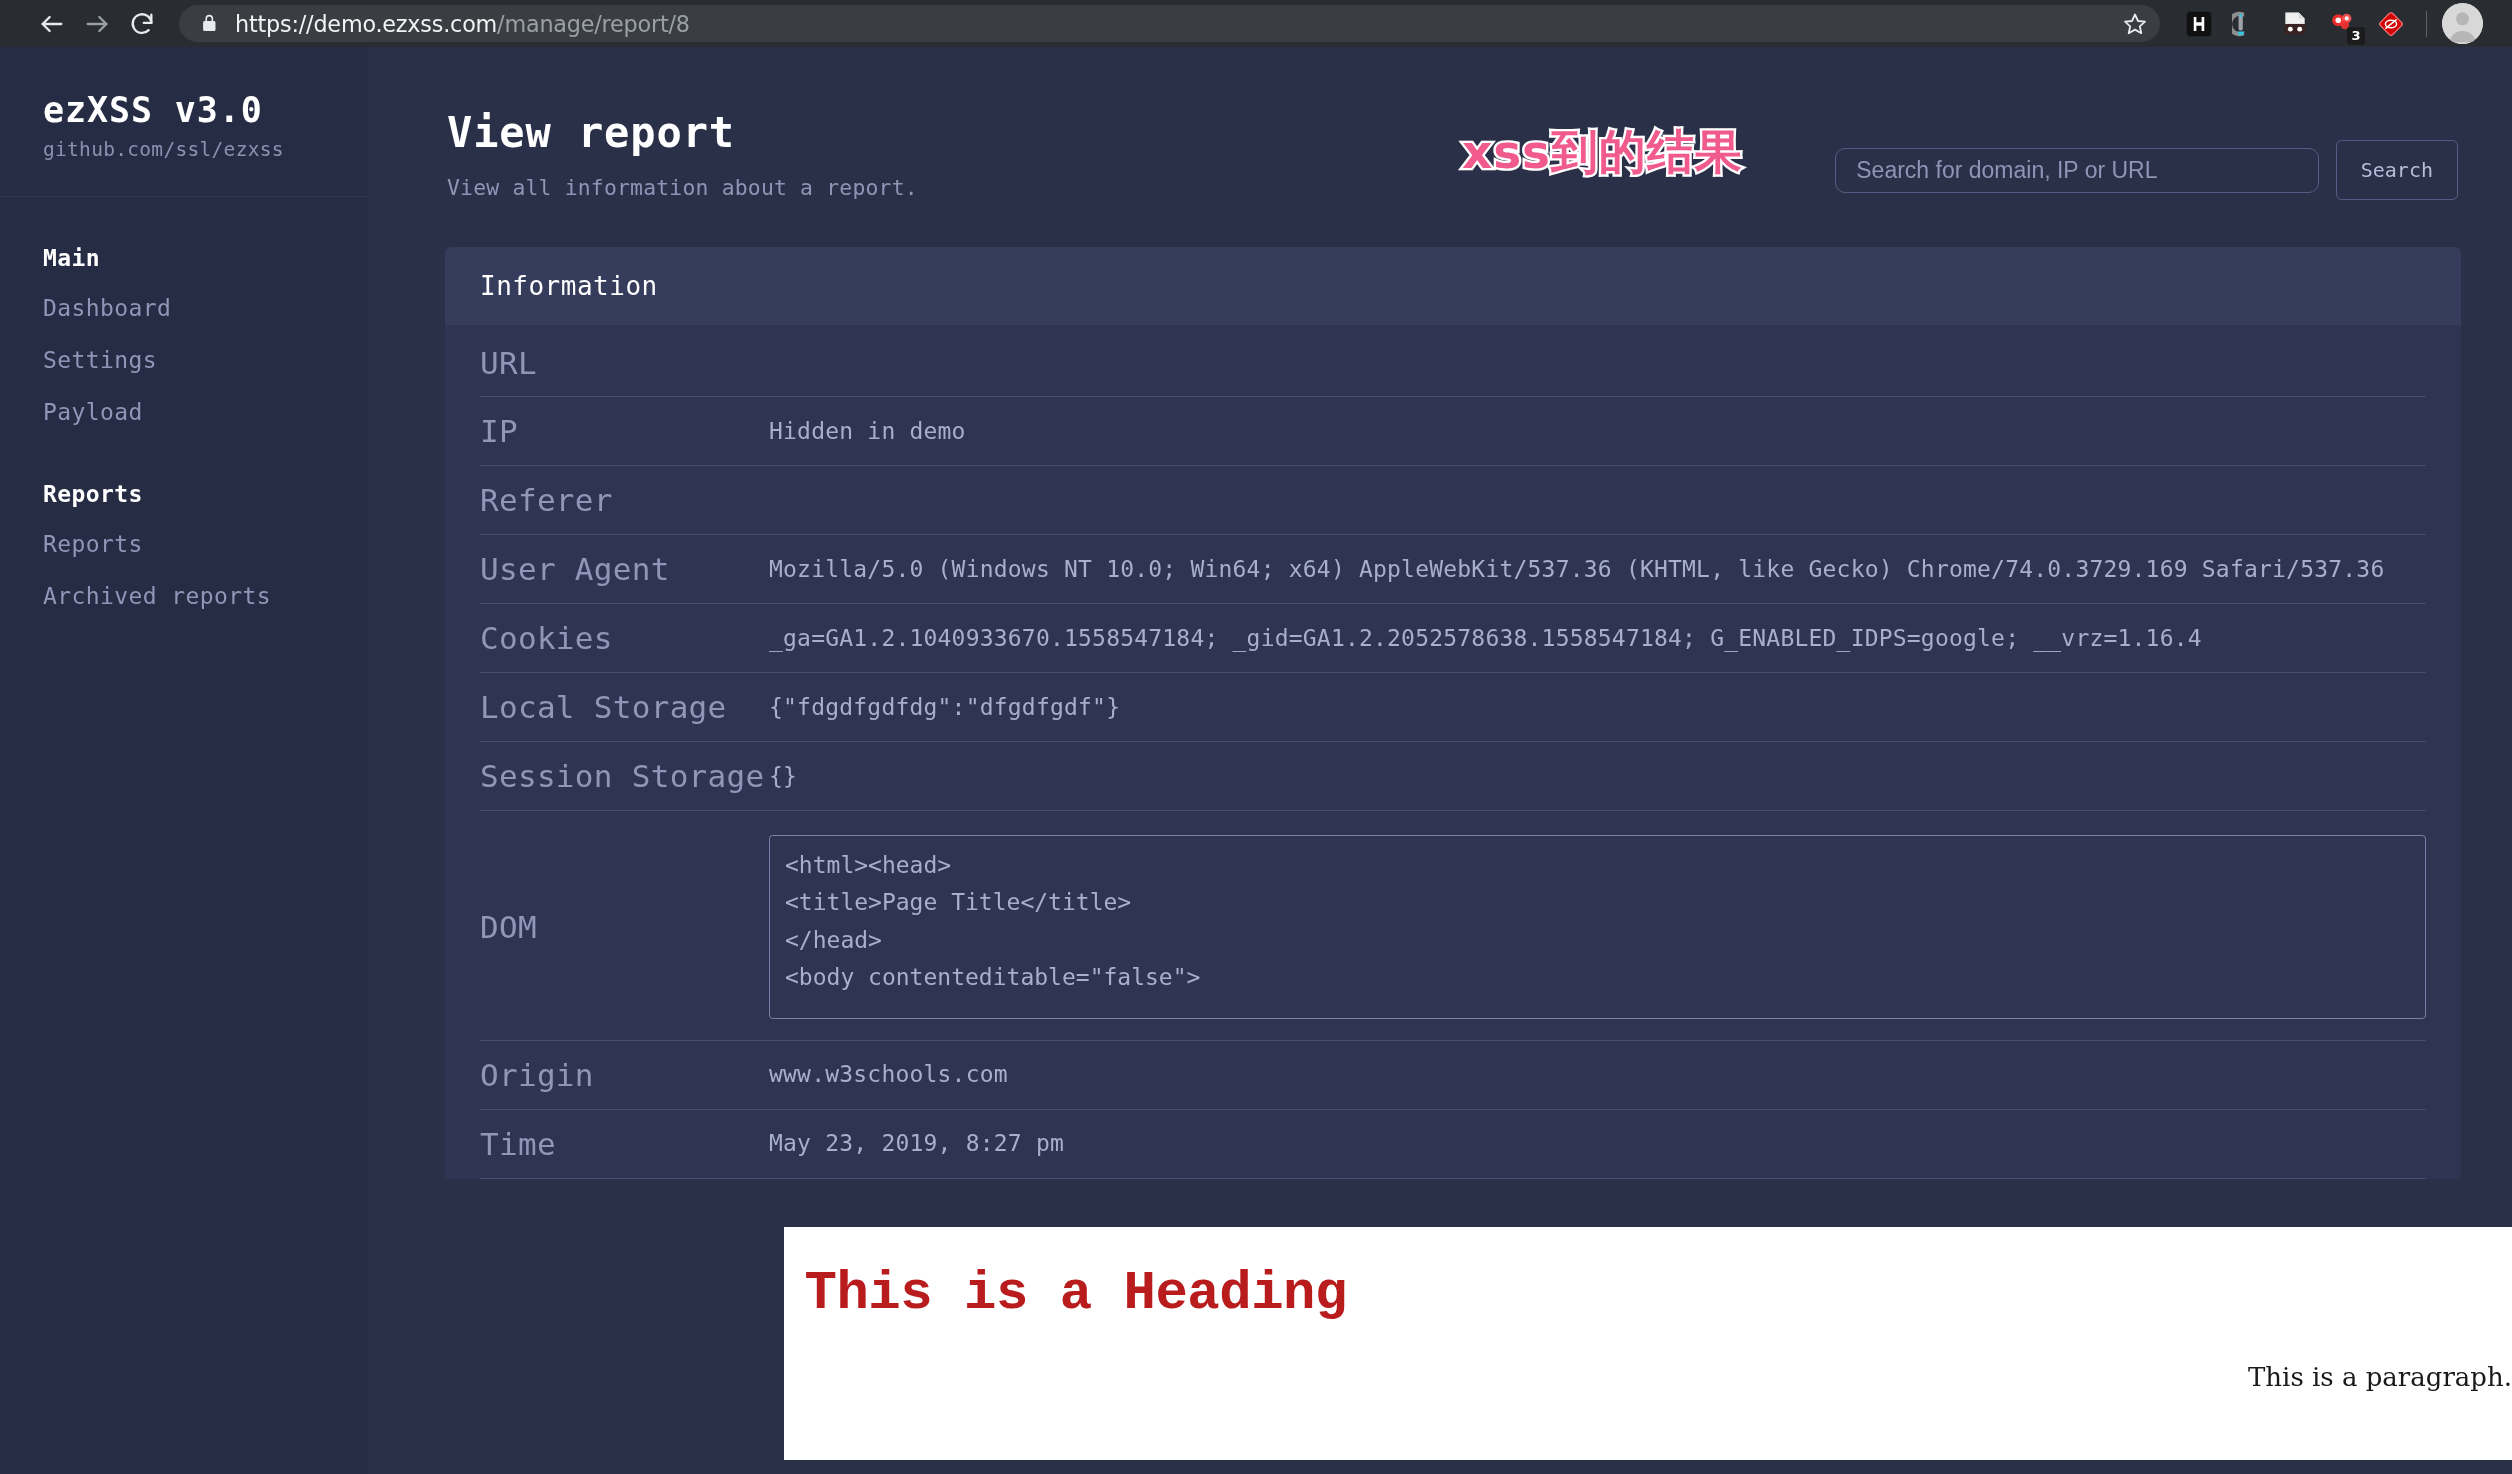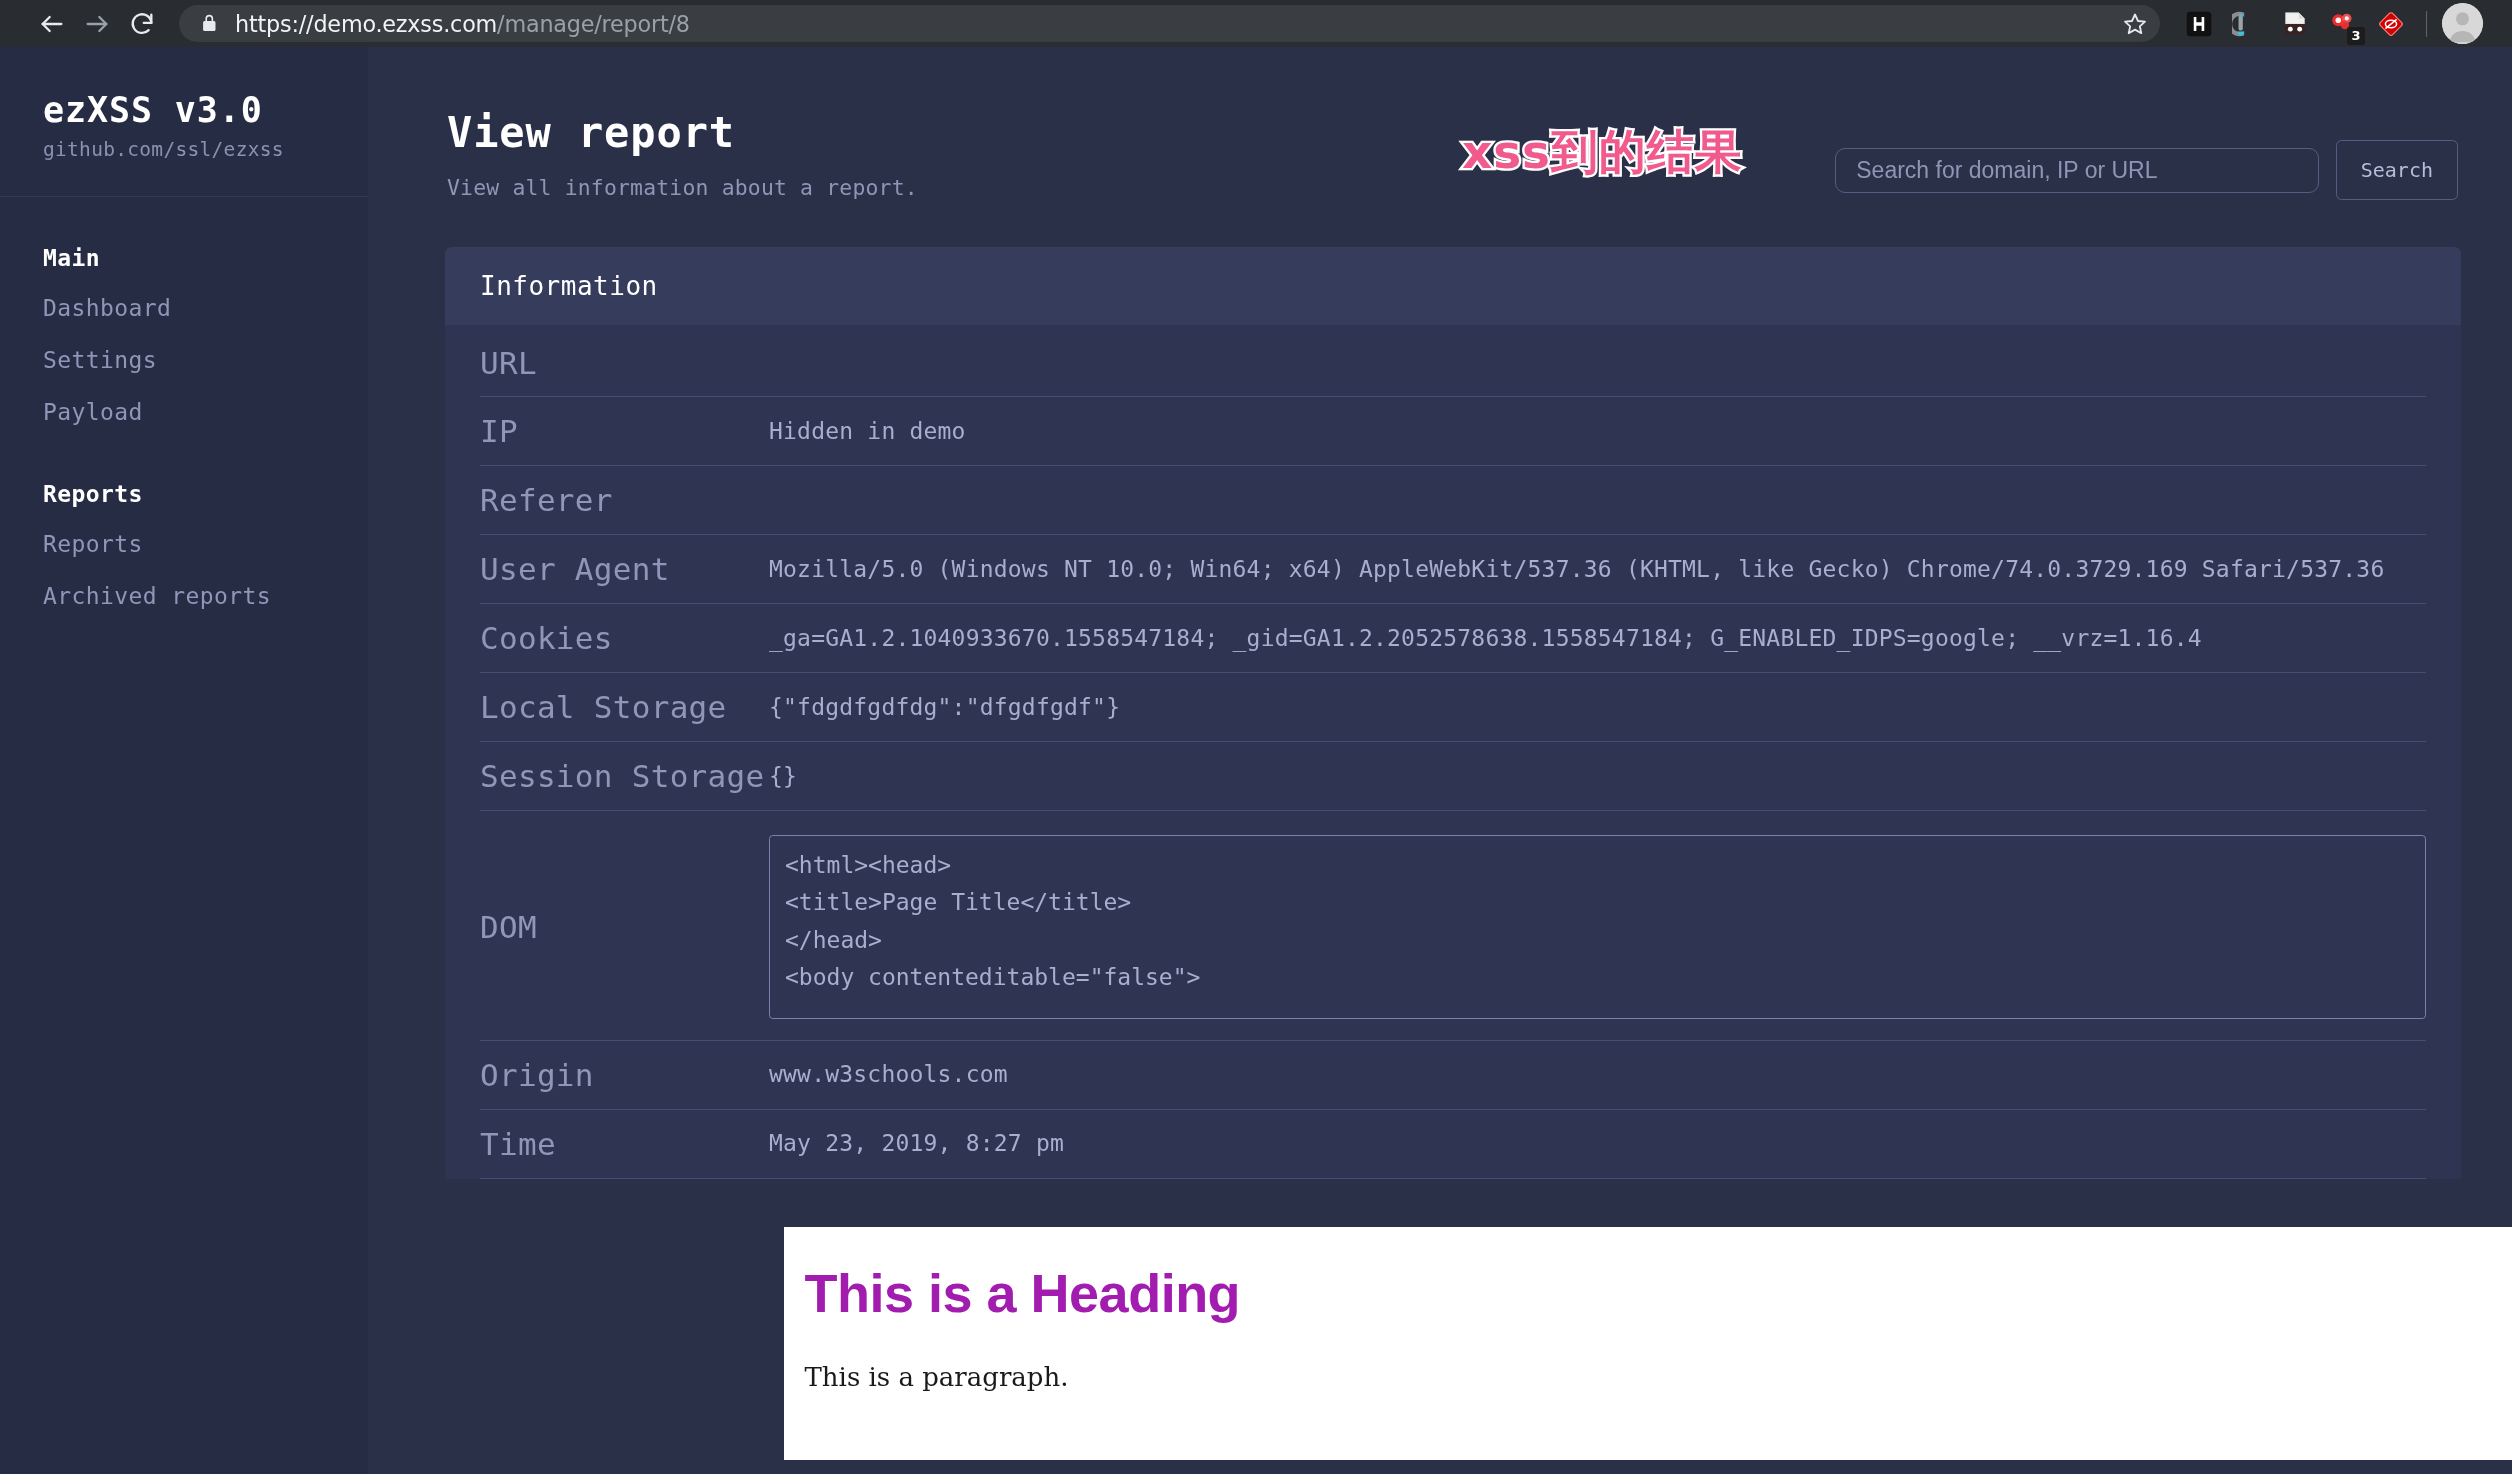--- a/index.html
+++ b/index.html
@@ -290,32 +290,33 @@
   }
   .shot {
     background: #ffffff;
     width: 2512px;
     max-width: none;
     margin-left: 416px;
     padding: 37px 0 0 20.5px;
     min-height: 233px;
   }
   .shot h1 {
-    font-family: Liberation Sans, sans-serif;
+    font-family: Liberation Mono, monospace;
     font-size: 54px;
-    color: #a21caf;
+    color: #b91c1c;
     font-weight: bold;
     letter-spacing: -0.5px;
     line-height: 1.1;
   }
   .shot p {
     font-family: "DejaVu Serif", "Liberation Serif", serif;
     font-size: 26px;
     color: #1a1a1a;
     margin-top: 39px;
+    text-align: right;
   }
 </style>
 </head>
 <body>
 
 <div class="browser-bar">
 
   <div class="nav-btn">
     <span>
       <svg width="28" height="28" viewBox="0 0 24 24" fill="none" stroke="#e8eaed" stroke-width="2" stroke-linecap="round" stroke-linejoin="round">

